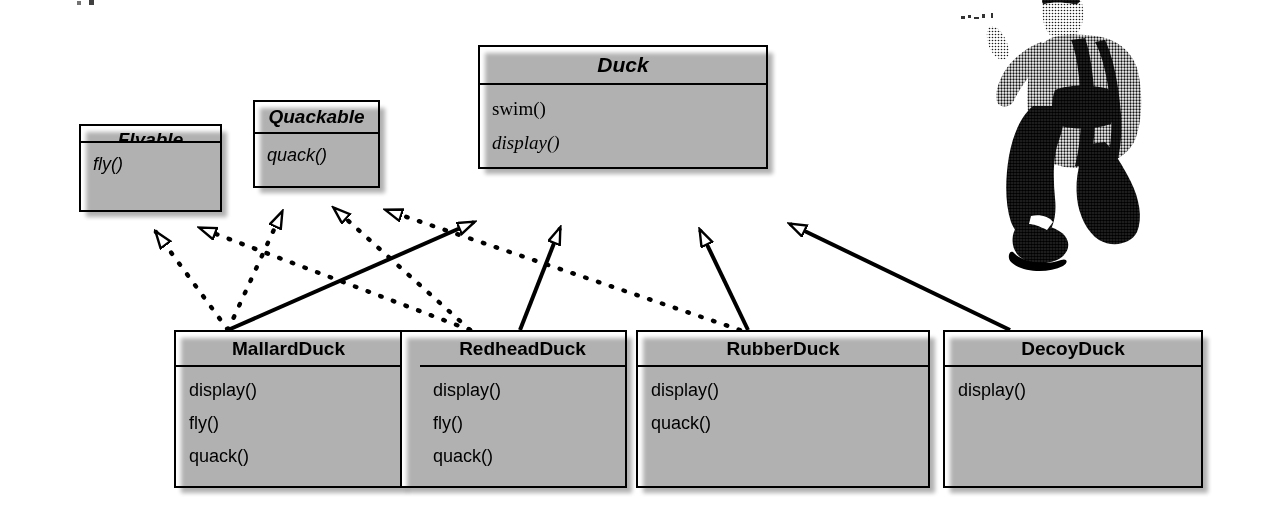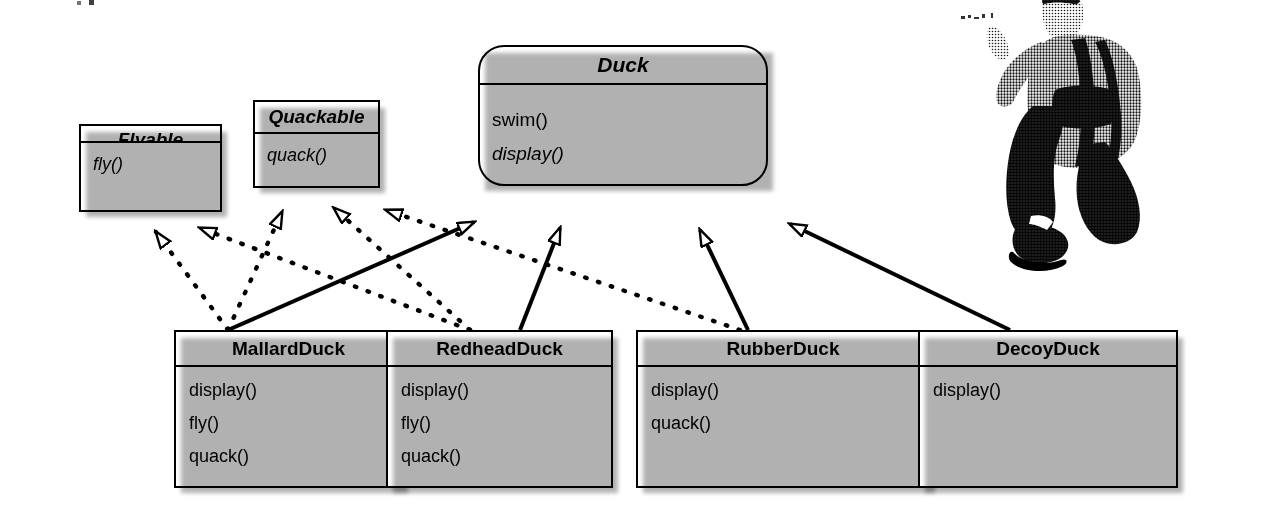--- a/index.html
+++ b/index.html
@@ -54,42 +54,42 @@
     box-sizing: border-box;
     padding: 6px 0 0 10px;
   }
   .uml-method {
     color: #000;
     white-space: nowrap;
   }
   .uml-method.italic { font-style: italic; }
 
   
-  .box-duck      { left: 478px; top: 45px;  width: 290px; height: 141px; border-radius: 26px; }
+  .box-duck      { left: 478px; top: 45px;  width: 290px; height: 124px; }
   .box-duck .uml-title  { height: 38px; line-height: 36px; font-size: 21px; }
-  .box-duck .uml-body   { padding-top: 18px; }
+  .box-duck .uml-body   { padding-top: 7px; font-family: Liberation Serif, serif; }
   .box-duck .uml-method { font-size: 19px; line-height: 34px; padding-left: 2px; }
 
   .box-flyable   { left: 79px;  top: 124px; width: 143px; height: 88px; }
   .box-flyable .uml-title  { height: 17px; line-height: 27px; font-size: 19px; }
   .box-flyable .uml-method { font-size: 18px; line-height: 30px; padding-left: 2px; }
 
   .box-quackable { left: 253px; top: 100px; width: 127px; height: 88px; }
   .box-quackable .uml-title  { height: 32px; line-height: 30px; font-size: 19px; }
   .box-quackable .uml-method { font-size: 18px; line-height: 30px; padding-left: 2px; }
 
   .box-sub { top: 330px; height: 158px; }
   .box-sub .uml-title  { height: 35px; line-height: 33px; font-size: 19px; }
   .box-sub .uml-body   { padding-top: 7px; }
   .box-sub .uml-method { font-size: 18px; line-height: 33px; padding-left: 3px; }
 
   .box-mallard { left: 126px; width: 229px; margin-left: 48px; }
-  .box-redhead { left: 386px; width: 227px; }
+  .box-redhead { left: 400px; width: 227px; padding-left: 18px; }
   .box-rubber  { left: 636px; width: 294px; }
-  .box-decoy   { left: 918px; width: 260px; }
+  .box-decoy   { left: 943px; width: 260px; }
 
   
   #wires {
     position: absolute;
     left: 0; top: 0;
     width: 1280px;
     height: 519px;
     z-index: 3;
   }
 

